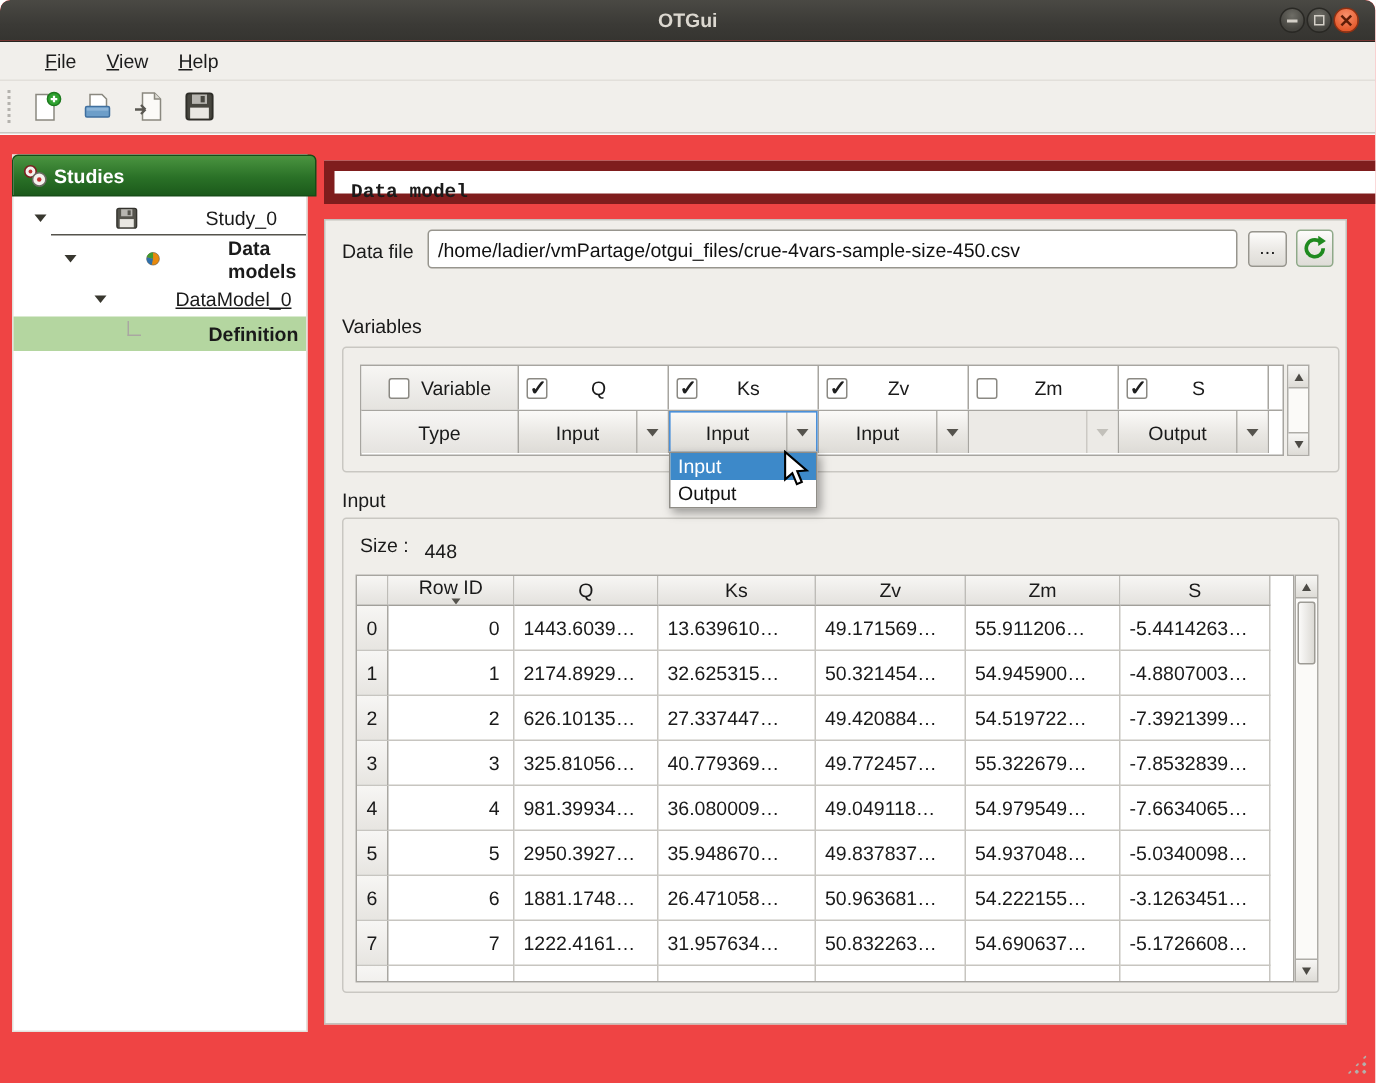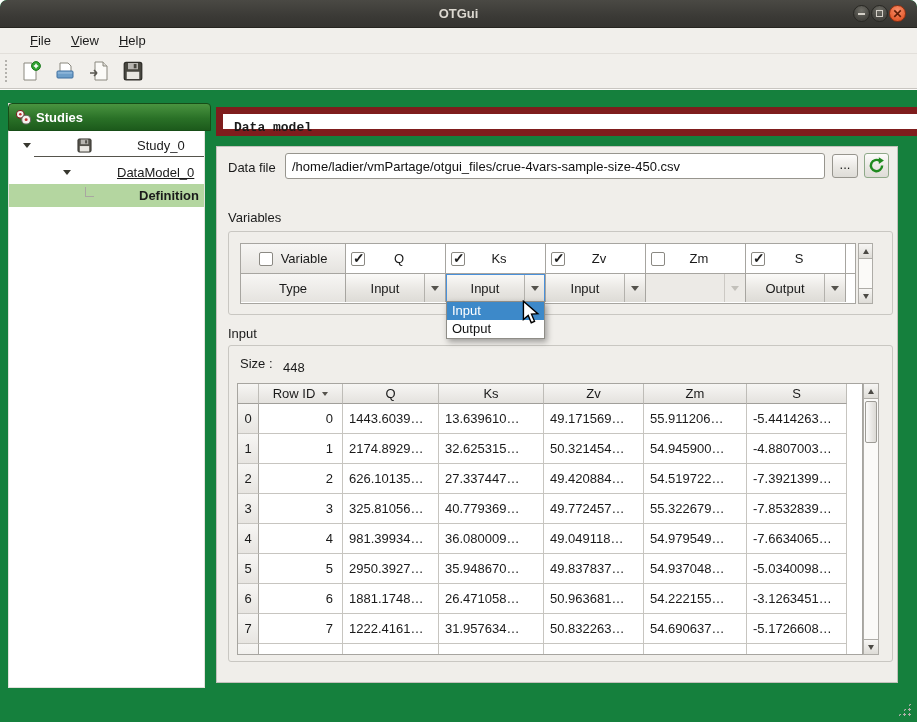--- a/index.html
+++ b/index.html
@@ -1,18 +1,18 @@
 <!DOCTYPE html>
 <html style="--titlebar_bg: #3b3a36; --studies_green_top: #4a9440; --studies_green_bottom: #1c5a1b; --selection_green: #b4d6a0; --highlight_blue: #3d89c9; --close_orange: #e45a2c;"><head>
 <meta charset="utf-8">
 <style>
   * { margin:0; padding:0; box-sizing:border-box; }
   html,body { background:#ffffff; }
   body { font-family:"Liberation Sans", sans-serif; font-size:13px; color:#1a1a1a; }
-  .win { position:relative; width:917px; height:722px; background:#15803d; overflow:hidden;
+  .win { position:relative; width:917px; height:722px; background:#ef4444; overflow:hidden;
          border-radius:7px 7px 0 0; }
 
   
   .titlebar { position:absolute; left:0; top:0; width:917px; height:28px;
               background:linear-gradient(180deg,#4a4944,#3b3a36 60%,#353430);
               border-bottom:1px solid #262520; border-radius:7px 7px 0 0; }
   .titlebar .title { position:absolute; left:0; right:0; top:0; height:28px; line-height:28px;
               text-align:center; color:#dcd8d0; font-weight:bold; }
   .wbtns { position:absolute; right:11px; top:5px; display:flex; gap:1px; }
   .wbtn { width:17px; height:17px; border-radius:50%; margin-left:0;
@@ -125,21 +125,21 @@
 
   
   .stable { position:absolute; left:237px; top:383px; width:626px; height:272px;
             background:#ffffff; border:1px solid #a7a5a0; overflow:hidden; }
   .srow { display:flex; }
   .srow.hdr { height:20px; }
   .srow.data { height:30px; }
   .scell { border-right:1px solid #c7c5c0; border-bottom:1px solid #c7c5c0;
            display:flex; align-items:center; overflow:hidden; white-space:nowrap; }
   .hcell { background:linear-gradient(180deg,#f7f6f4,#e4e2de); justify-content:center;
-           border-right:1px solid #bebcb7; border-bottom:1px solid #a19f9a; }
+           border-right:1px solid #bebcb7; border-bottom:1px solid #a19f9a;flex-direction:column; }
   .vh { background:linear-gradient(180deg,#f7f6f4,#e7e5e1); justify-content:center;
         border-right:1px solid #a9a7a2; }
   .cw0{width:21px;} .cw1{width:84px;} .cw2{width:96px;} .cw3{width:105px;}
   .cw4{width:100px;} .cw5{width:103px;} .cw6{width:100px;}
   .num-r { justify-content:flex-end; padding-right:9px; }
   .num-l { justify-content:flex-start; padding-left:6px; }
   .sort-tri { width:0; height:0; border-left:3.5px solid transparent; border-right:3.5px solid transparent;
               border-top:4px solid #55534d; margin-left:7px; }
 
   .cursor { position:absolute; z-index:60; }
@@ -222,20 +222,29 @@
         <div class="arrow-down"></div>
         <svg width="15" height="15" viewBox="0 0 16 16" style="margin-right:6px;">
           <rect x="1" y="1" width="14" height="14" rx="1.5" fill="#55544d" stroke="#33322d"></rect>
           <rect x="4" y="1.6" width="8" height="5" fill="#b7b5b0"></rect>
           <rect x="8.6" y="2.4" width="2.2" height="3.4" fill="#55544d"></rect>
           <rect x="3" y="8.6" width="10" height="5.8" fill="#e9e7e2"></rect>
         </svg>
         <span>Study_0</span>
         <div class="t-underline"></div>
       </div>
+      <div class="trow" style="padding-left:34px; margin-top:4px;">
+        <div class="arrow-down"></div>
+        <svg width="15" height="15" viewBox="0 0 15 15" style="margin-right:6px;">
+          <circle cx="7.5" cy="7.5" r="6.3" fill="#e8890c" stroke="#5a5850" stroke-width="0.6"></circle>
+          <path d="M7.5 7.5 L7.5 1.2 A6.3 6.3 0 0 0 1.3 6 Z" fill="#3f9b30"></path>
+          <path d="M7.5 7.5 L1.3 6 A6.3 6.3 0 0 0 6.2 13.7 Z" fill="#2f6fab"></path>
+        </svg>
+        <span class="b">Data models</span>
+      </div>
       <div class="trow" style="padding-left:54px; margin-top:4px;">
         <div class="arrow-down"></div>
         <span class="u">DataModel_0</span>
       </div>
       <div class="trow selected" style="padding-left:76px;">
         <div class="branch"></div>
         <span class="b">Definition</span>
       </div>
     </div>
   </div>

